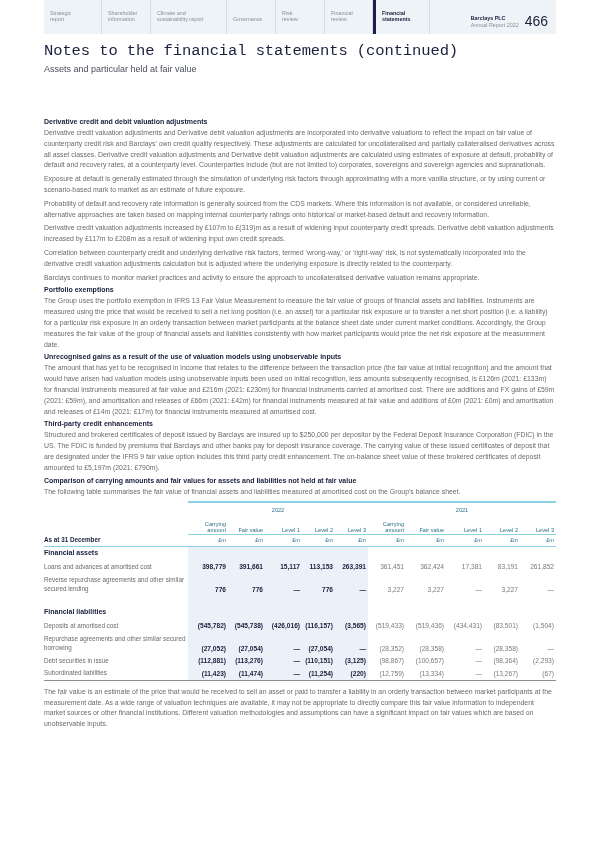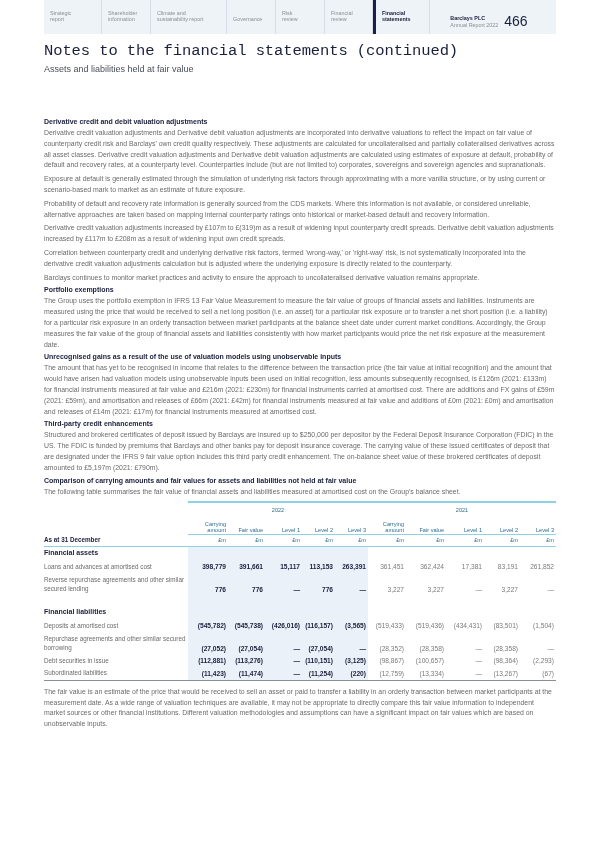--- a/index.html
+++ b/index.html
@@ -1,21 +1,21 @@
 <!DOCTYPE html>
 <html><head>
 <meta charset="utf-8">
 <style>
   * { box-sizing: border-box; margin: 0; padding: 0; }
   body { width: 600px; height: 849px; background: #ffffff; font-family: "Liberation Sans", sans-serif; color: #5a5a5a; position: relative; overflow: hidden; }
   .topnav { position: absolute; left: 44px; top: 0; width: 512px; height: 34px; background: #eef3f8; display: flex; }
   .nav-item { height: 34px; padding: 10px 6px 0 6px; font-size: 5.4px; line-height: 6.4px; color: #8a8f96; border-right: 1px solid #d6dde6; }
   .nav-item.active { color: #1a1f3c; font-weight: bold; border-left: 3px solid #1a1f4e; }
   .nav-item .l2 { display: block; }
-  .nav-brand { flex: 1; display: flex; justify-content: center; align-items: flex-end; padding: 0 8px 6px 0; }
+  .nav-brand { flex: 1; display: flex; justify-content: flex-end; align-items: flex-end; padding: 0 8px 6px 0; }
   .brand-text { font-size: 5.4px; line-height: 6.4px; text-align: left; margin-right: 6px; }
   .brand-name { color: #1a1f3c; font-weight: bold; display: block; }
   .brand-sub { color: #8a8f96; display: block; }
   .page-num { font-size: 14px; color: #1a1f3c; line-height: 14px; }
   .page-title { position: absolute; left: 44px; top: 42px; font-size: 15.5px; color: #1a1f3c; font-weight: normal; letter-spacing: -0.1px; font-family: Liberation Mono, monospace; }
   .page-subtitle { position: absolute; left: 44px; top: 64px; font-size: 9px; color: #4a4f5a; }
   .content { position: absolute; left: 44px; top: 116px; width: 512px; }
   h3 { font-size: 7px; font-weight: bold; color: #1a1f3c; margin: 2px 0 3px 0; }
   p { font-size: 6.9px; line-height: 10.8px; color: #6a6a6a; margin-bottom: 3px; }
   table { border-collapse: collapse; margin-left: 0; width: 512px; font-size: 5.6px; margin-top: 4px; }
@@ -52,21 +52,21 @@
   <div class="nav-brand">
     <div class="brand-text">
       <span class="brand-name">Barclays PLC</span>
       <span class="brand-sub">Annual Report 2022</span>
     </div>
     <span class="page-num">466</span>
   </div>
 </div>
 
 <h1 class="page-title">Notes to the financial statements (continued)</h1>
-<div class="page-subtitle">Assets and liabilities held at fair value</div>
+<div class="page-subtitle">Assets and particular held at fair value</div>
 
 <div class="content">
   <h3>Derivative credit and debit valuation adjustments</h3>
   <p>Derivative credit valuation adjustments and Derivative debit valuation adjustments are incorporated into derivative valuations to reflect the impact on fair value of counterparty credit risk and Barclays' own credit quality respectively. These adjustments are calculated for uncollateralised and partially collateralised derivatives across all asset classes. Derivative credit valuation adjustments and Derivative debit valuation adjustments are calculated using estimates of exposure at default, probability of default and recovery rates, at a counterparty level. Counterparties include (but are not limited to) corporates, sovereigns and sovereign agencies and supranationals.</p>
   <p>Exposure at default is generally estimated through the simulation of underlying risk factors through approximating with a more vanilla structure, or by using current or scenario-based mark to market as an estimate of future exposure.</p>
   <p>Probability of default and recovery rate information is generally sourced from the CDS markets. Where this information is not available, or considered unreliable, alternative approaches are taken based on mapping internal counterparty ratings onto historical or market-based default and recovery information.</p>
   <p>Derivative credit valuation adjustments increased by £107m to £(319)m as a result of widening input counterparty credit spreads. Derivative debit valuation adjustments increased by £117m to £208m as a result of widening input own credit spreads.</p>
   <p>Correlation between counterparty credit and underlying derivative risk factors, termed 'wrong-way,' or 'right-way' risk, is not systematically incorporated into the derivative credit valuation adjustments calculation but is adjusted where the underlying exposure is directly related to the counterparty.</p>
   <p>Barclays continues to monitor market practices and activity to ensure the approach to uncollateralised derivative valuation remains appropriate.</p>
 

